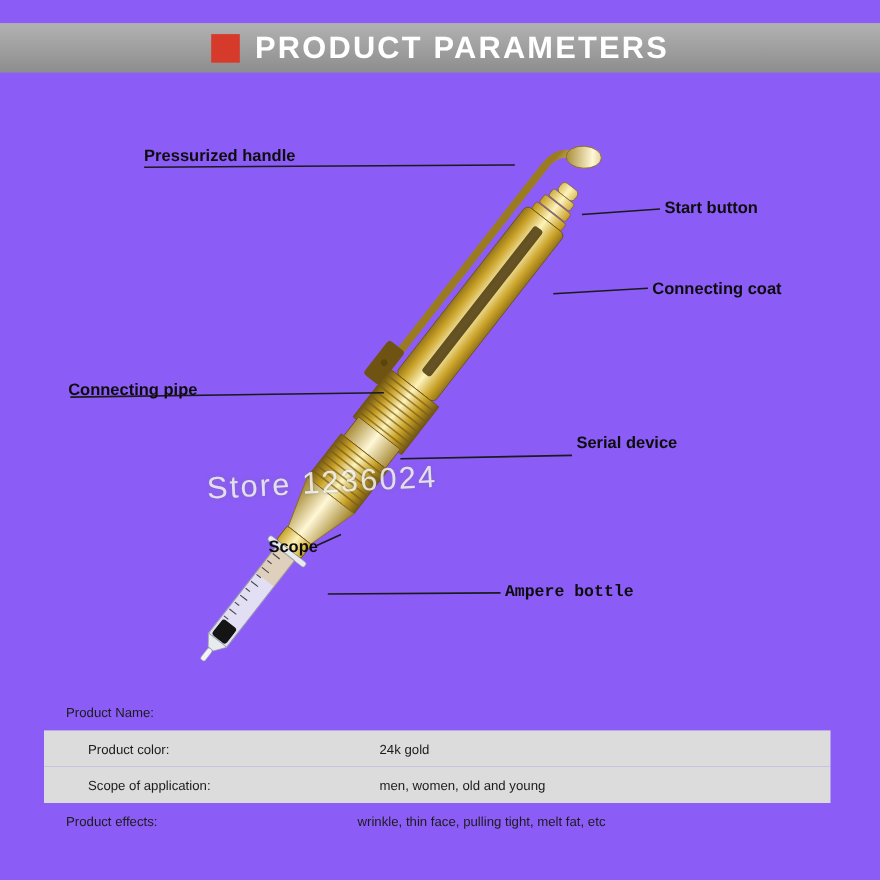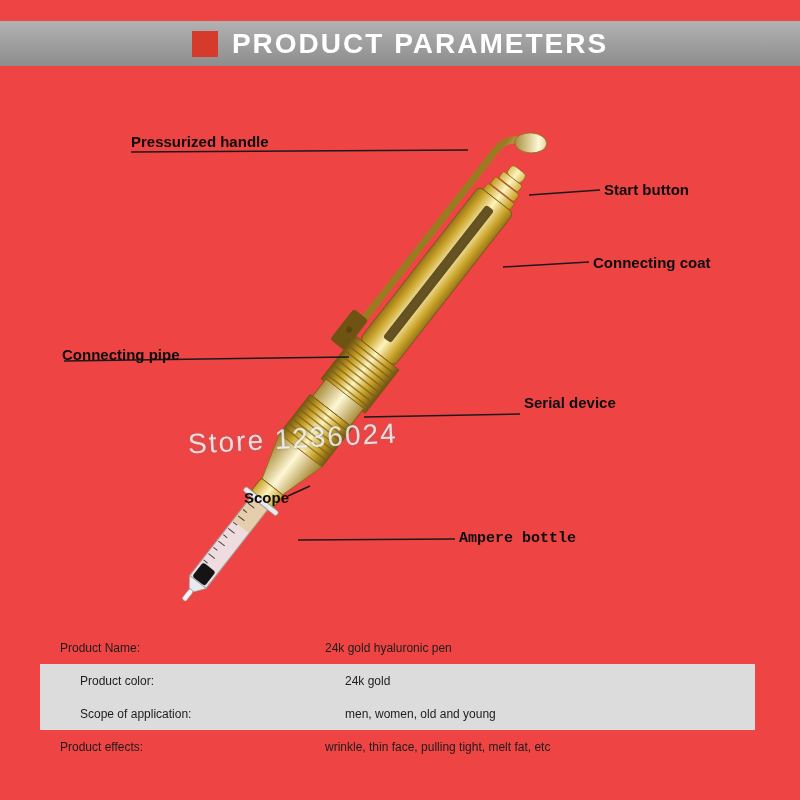--- a/index.html
+++ b/index.html
@@ -1,16 +1,16 @@
 <!DOCTYPE html>
 <html><head>
 <meta charset="utf-8">
 <style>
   html,body{margin:0;padding:0;background:#ffffff;}
-  .stage{position:relative;width:800px;height:800px;background:#ef4444;overflow:hidden;
+  .stage{position:relative;width:800px;height:800px;background:#8b5cf6;overflow:hidden;
          font-family:"Liberation Sans",sans-serif;}
 
   
   .banner{position:absolute;left:0;top:21px;width:800px;height:45px;
           background:linear-gradient(180deg,#b2b2b2,#8d8d8d);
           display:flex;align-items:center;justify-content:center;gap:14px;}
   .red-square{width:26px;height:26px;background:#d63a2b;display:inline-block;}
   .banner h1{margin:0;font-size:28px;font-weight:bold;color:#ffffff;letter-spacing:2px;}
 
   
@@ -149,21 +149,20 @@
   <div class="callout co-start">Start button</div>
   <div class="callout co-operation">Connecting coat</div>
   <div class="callout co-connecting">Connecting pipe</div>
   <div class="callout co-serial">Serial device</div>
   <div class="callout co-joint">Scope</div>
   <div class="callout co-ampere">Ampere bottle</div>
 
   <div class="spec-table">
     <div class="spec-row">
       <span class="spec-label">Product Name:</span>
-      <span class="spec-value">24k gold hyaluronic pen</span>
     </div>
     <div class="spec-row shaded">
       <span class="spec-label">Product color:</span>
       <span class="spec-value">24k gold</span>
     </div>
     <div class="spec-row shaded">
       <span class="spec-label">Scope of application:</span>
       <span class="spec-value">men, women, old and young</span>
     </div>
     <div class="spec-row">

